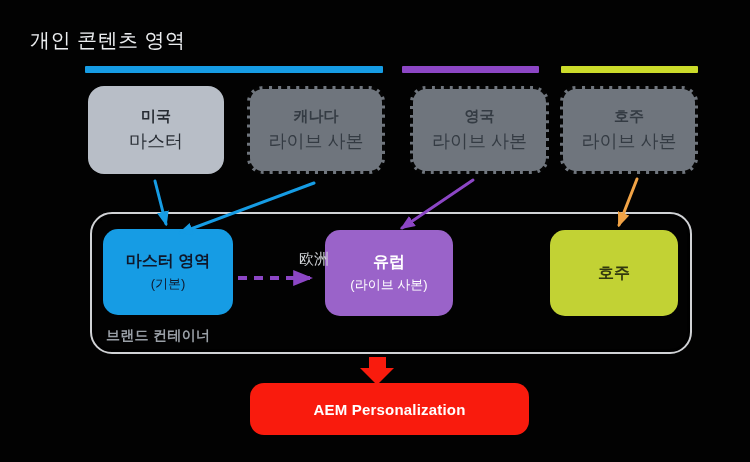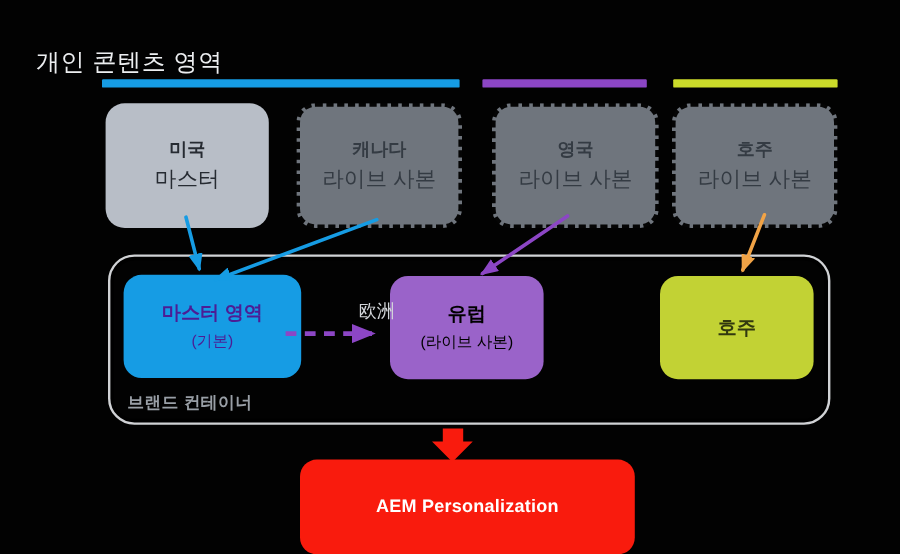--- a/index.html
+++ b/index.html
@@ -2,31 +2,31 @@
 <html style="--c-blue: #169CE4; --c-purple: #8C46C5; --c-purplebox: #9A63C9; --c-yellow: #CBDB2A; --c-yellowbox: #C2D234; --c-orange: #F1A346; --c-red: #F91B0D; --c-graylight: #B8BEC7; --c-gray: #6F757D; --c-border: #D0D2D5; --c-muted: #999FA6; --c-flowlabel: #D2D5D9; --c-title: #ECEEF0;"><head>
 <meta charset="utf-8">
 <style>
   html,body{margin:0;padding:0;background:#000;}
   .stage{
     position:relative;width:750px;height:462px;overflow:hidden;
     background:#020202;
     font-family:"Liberation Sans","DejaVu Sans",sans-serif;
   }
   .title{
-    position:absolute;left:30px;top:38px;
+    position:absolute;left:30px;top:27px;
     font-size:20px;letter-spacing:.5px;color:var(--c-title);
   }
   
   .bar{position:absolute;top:66px;height:7px;border-radius:1px;}
   #bar-blue{left:85px;width:298px;background:var(--c-blue);}
   #bar-purple{left:402px;width:137px;background:var(--c-purple);}
   #bar-yellow{left:561px;width:137px;background:var(--c-yellow);}
   
   .tbox{
-    position:absolute;top:86px;height:104px;border-radius:16px;
+    position:absolute;top:86px;height:88px;border-radius:16px;
     display:flex;flex-direction:column;align-items:center;justify-content:center;
     box-sizing:border-box;text-align:center;
   }
   .tbox .t{font-size:15px;font-weight:bold;}
   .tbox .s{font-size:18px;margin-top:3px;}
   .tbox.master{left:88px;width:136px;background:var(--c-graylight);color:#262b32;}
   .tbox.live{background:var(--c-gray);color:#343b43;border:3px dashed #050505;}
   #box-canada{left:247px;width:138px;}
   #box-uk{left:410px;width:139px;}
   #box-au-top{left:560px;width:138px;}
@@ -41,41 +41,41 @@
     font-size:14px;color:var(--c-muted);letter-spacing:.3px;font-weight:bold;
   }
   
   .ibox{
     position:absolute;height:86px;border-radius:15px;
     display:flex;flex-direction:column;align-items:center;justify-content:center;
     text-align:center;
   }
   .ibox .t{font-size:16px;font-weight:bold;}
   .ibox .s{font-size:13px;margin-top:3px;text-align:center;}
-  .ib-blue{left:103px;top:229px;width:148px;background:var(--c-blue);color:#4c1d95;}
-  .ib-purple{left:325px;top:230px;width:128px;background:var(--c-purplebox);color:#000000;}
+  .ib-blue{left:103px;top:229px;width:130px;background:var(--c-blue);color:#0f172a;}
+  .ib-purple{left:325px;top:230px;width:128px;background:var(--c-purplebox);color:#ffffff;}
   .ib-yellow{left:550px;top:230px;width:128px;background:var(--c-yellowbox);color:#31380f;}
   .flow-label{
     position:absolute;left:259px;top:250px;width:70px;text-align:right;
     font-size:15px;color:var(--c-flowlabel);
   }
   
   .overlay{position:absolute;left:0;top:0;pointer-events:none;}
   .arrow{fill:none;stroke-width:3;stroke-linecap:round;}
   .arrow.dashed{stroke-width:4;stroke-dasharray:9 7;stroke-linecap:butt;}
   .stroke-blue{stroke:var(--c-blue);}
   .stroke-purple{stroke:var(--c-purple);}
   .stroke-orange{stroke:var(--c-orange);}
   .fill-blue{fill:var(--c-blue);}
   .fill-purple{fill:var(--c-purple);}
   .fill-orange{fill:var(--c-orange);}
   .fill-red{fill:var(--c-red);}
   
   .redbox{
-    position:absolute;left:250px;top:383px;width:279px;height:79px;
+    position:absolute;left:250px;top:383px;width:279px;height:52px;
     background:var(--c-red);border-radius:14px;
     display:flex;align-items:center;justify-content:center;
     color:#fff;font-size:15px;font-weight:bold;letter-spacing:.2px;
   }
 </style>
 </head>
 <body>
 
 <div class="stage">
 

